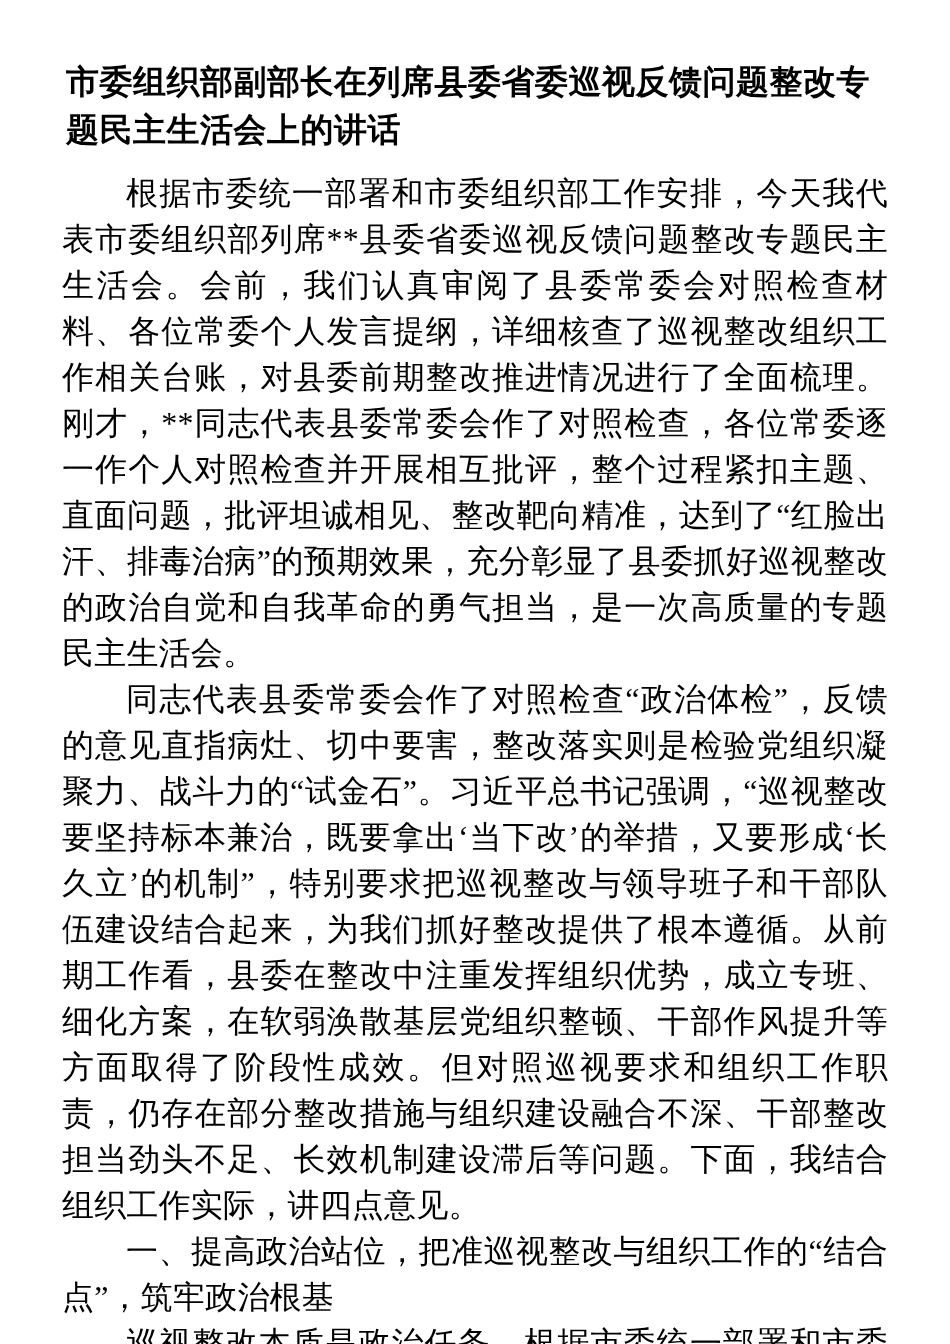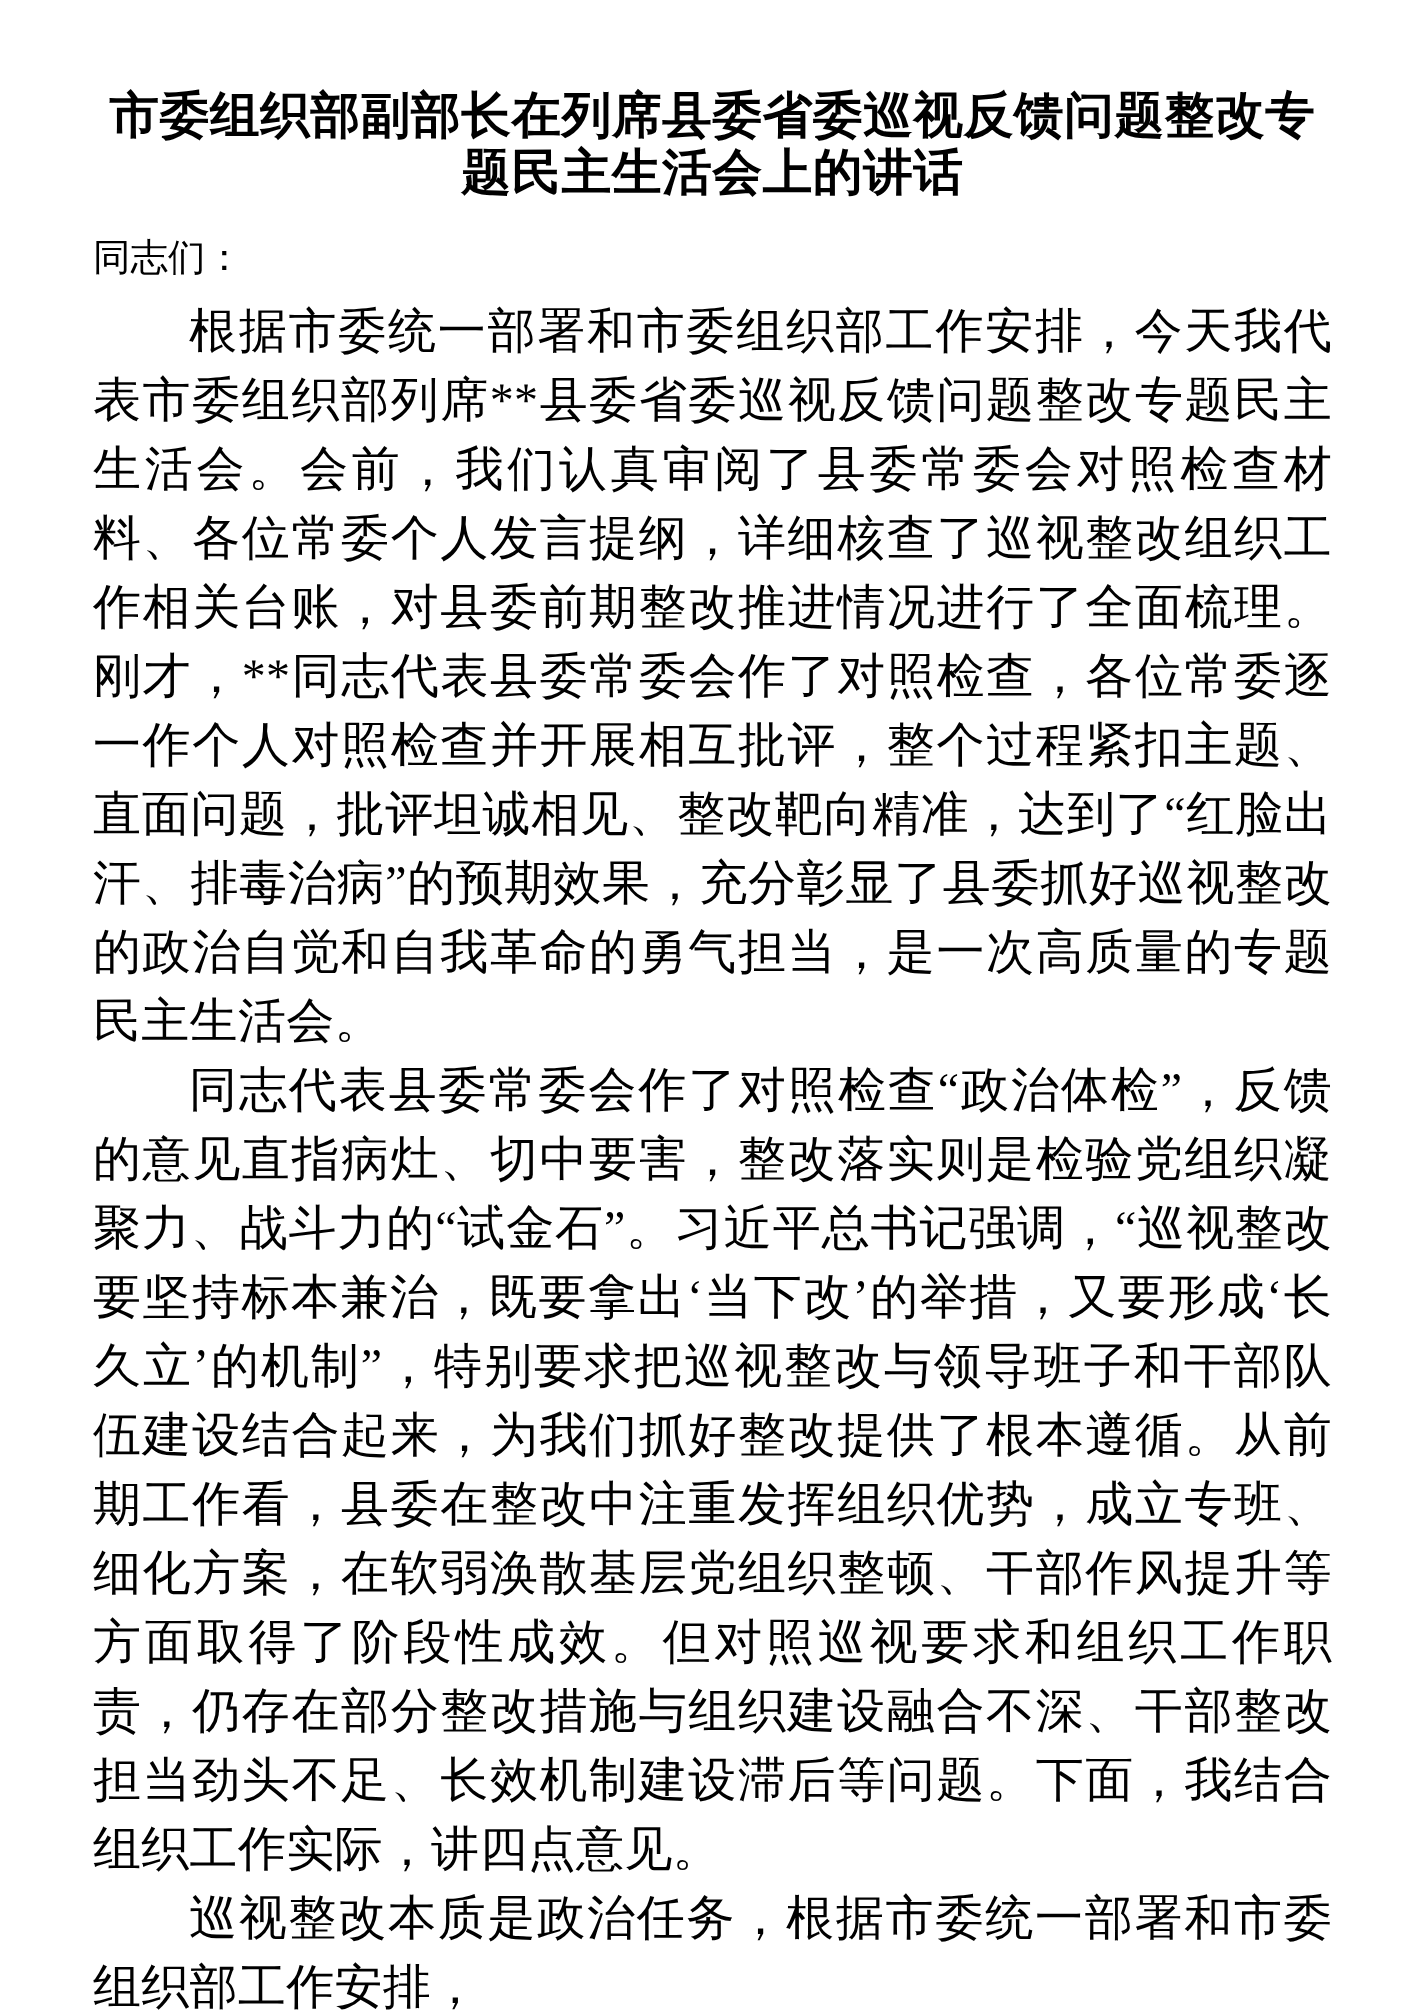--- a/index.html
+++ b/index.html
@@ -18,22 +18,22 @@
     box-sizing: border-box;
     width: 950px;
     height: 1344px;
     padding: 58px 62px 0 62px;
     background: #ffffff;
   }
   .doc-title {
     font-family: "Liberation Sans", "DejaVu Sans", sans-serif;
     font-weight: bold;
     font-size: 33px;
-    line-height: 38px;
-    text-align: center;
+    line-height: 48px;
+    text-align: left;
     letter-spacing: 0.5px;
     margin: 0 0 16px 0;
     padding: 0 4px;
   }
   .salutation {
     font-size: 25px;
     line-height: 45px;
     margin: 0 0 2px 0;
     text-align: justify;
     text-justify: inter-ideograph;
@@ -48,22 +48,22 @@
     letter-spacing: 0.2px;
   }
 </style>
 </head>
 <body>
 
 <div class="page">
 
   <h1 class="doc-title">市委组织部副部长在列席县委省委巡视反馈问题整改专题民主生活会上的讲话</h1>
 
-  <div class="salutation">同志们：</div>
 
   <p class="para">根据市委统一部署和市委组织部工作安排，今天我代表市委组织部列席**县委省委巡视反馈问题整改专题民主生活会。会前，我们认真审阅了县委常委会对照检查材料、各位常委个人发言提纲，详细核查了巡视整改组织工作相关台账，对县委前期整改推进情况进行了全面梳理。刚才，**同志代表县委常委会作了对照检查，各位常委逐一作个人对照检查并开展相互批评，整个过程紧扣主题、直面问题，批评坦诚相见、整改靶向精准，达到了“红脸出汗、排毒治病”的预期效果，充分彰显了县委抓好巡视整改的政治自觉和自我革命的勇气担当，是一次高质量的专题民主生活会。</p>
 
   <p class="para">同志代表县委常委会作了对照检查“政治体检”，反馈的意见直指病灶、切中要害，整改落实则是检验党组织凝聚力、战斗力的“试金石”。习近平总书记强调，“巡视整改要坚持标本兼治，既要拿出‘当下改’的举措，又要形成‘长久立’的机制”，特别要求把巡视整改与领导班子和干部队伍建设结合起来，为我们抓好整改提供了根本遵循。从前期工作看，县委在整改中注重发挥组织优势，成立专班、细化方案，在软弱涣散基层党组织整顿、干部作风提升等方面取得了阶段性成效。但对照巡视要求和组织工作职责，仍存在部分整改措施与组织建设融合不深、干部整改担当劲头不足、长效机制建设滞后等问题。下面，我结合组织工作实际，讲四点意见。</p>
 
+  <p class="para">一、提高政治站位，把准巡视整改与组织工作的“结合点”，筑牢政治根基</p>
 
   <p class="para">巡视整改本质是政治任务，根据市委统一部署和市委组织部工作安排，</p>
 
 </div>
 
 </body></html>

